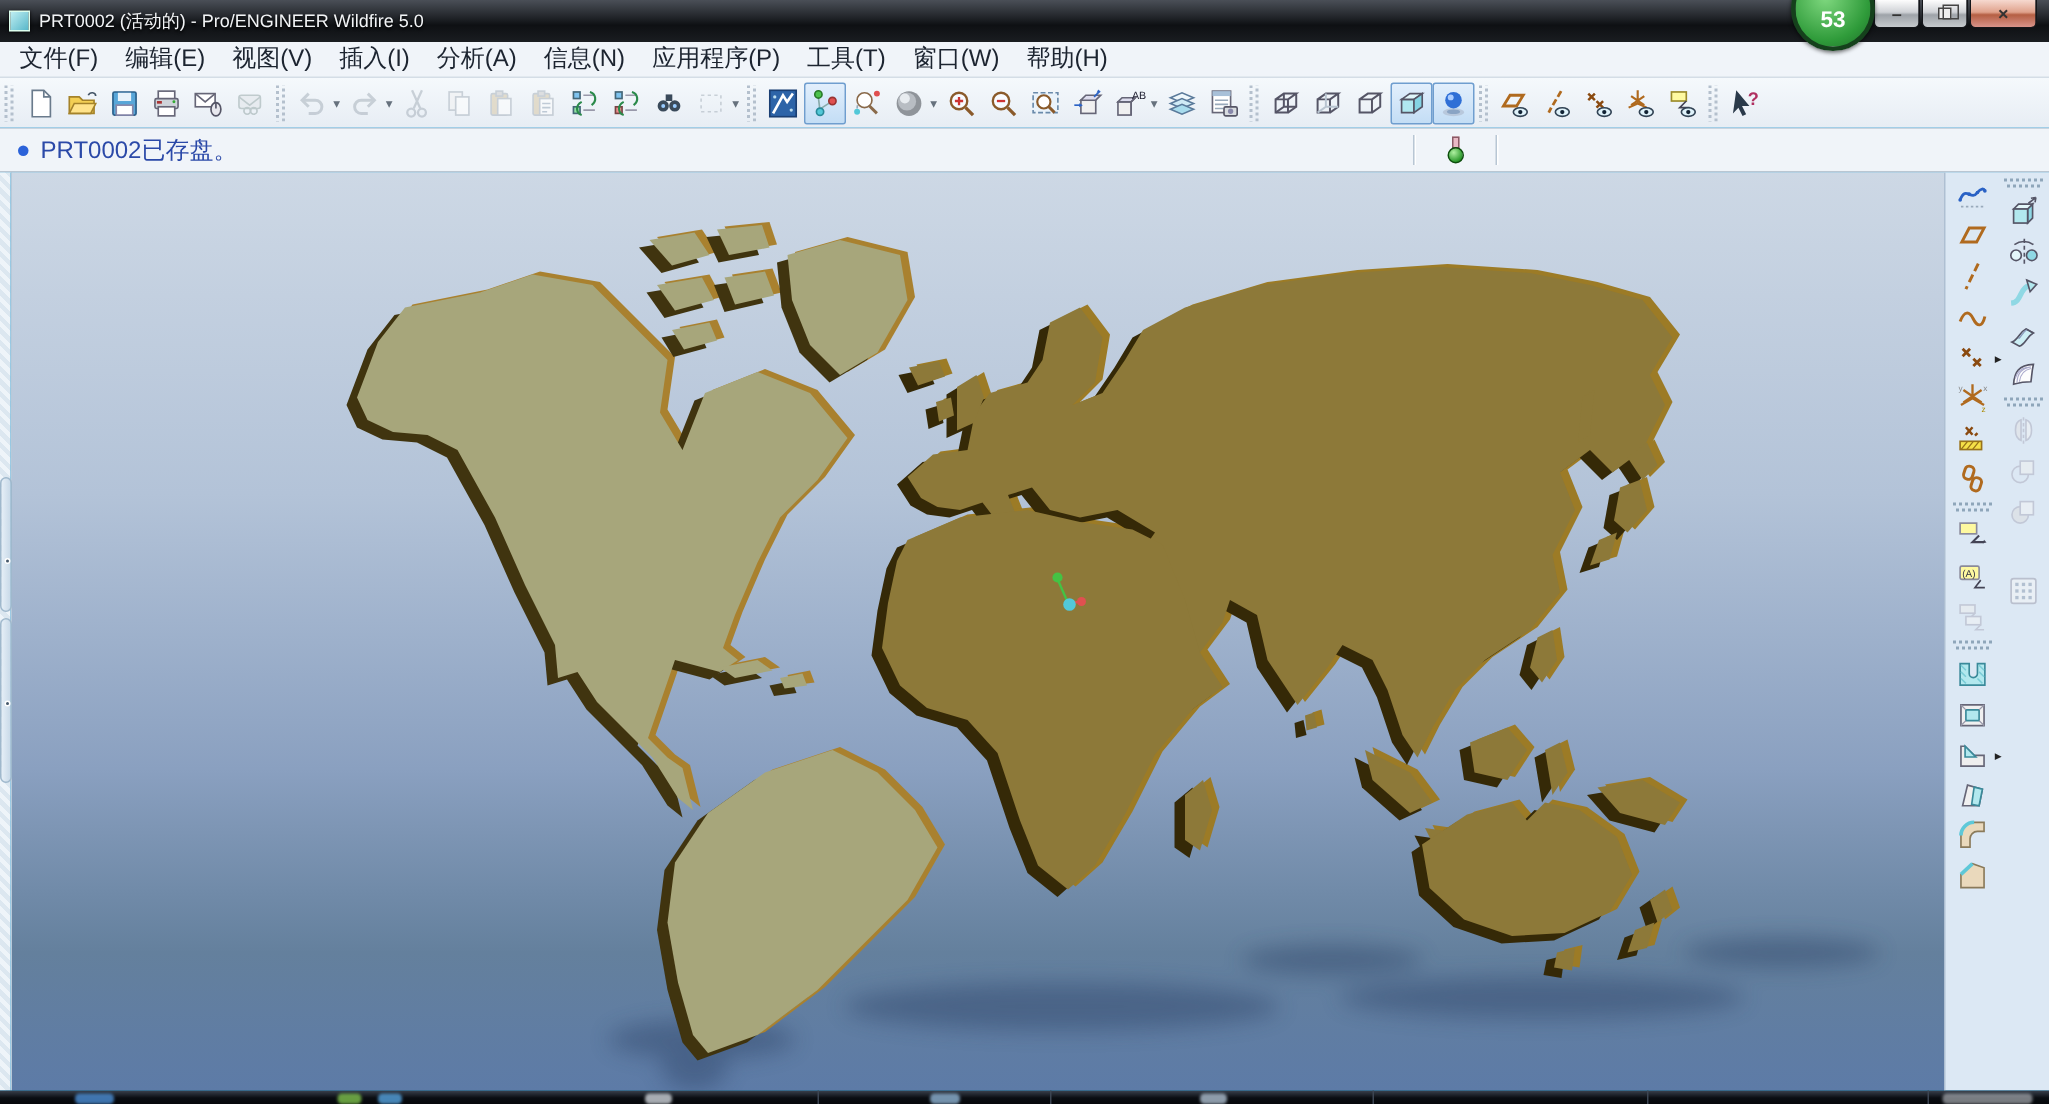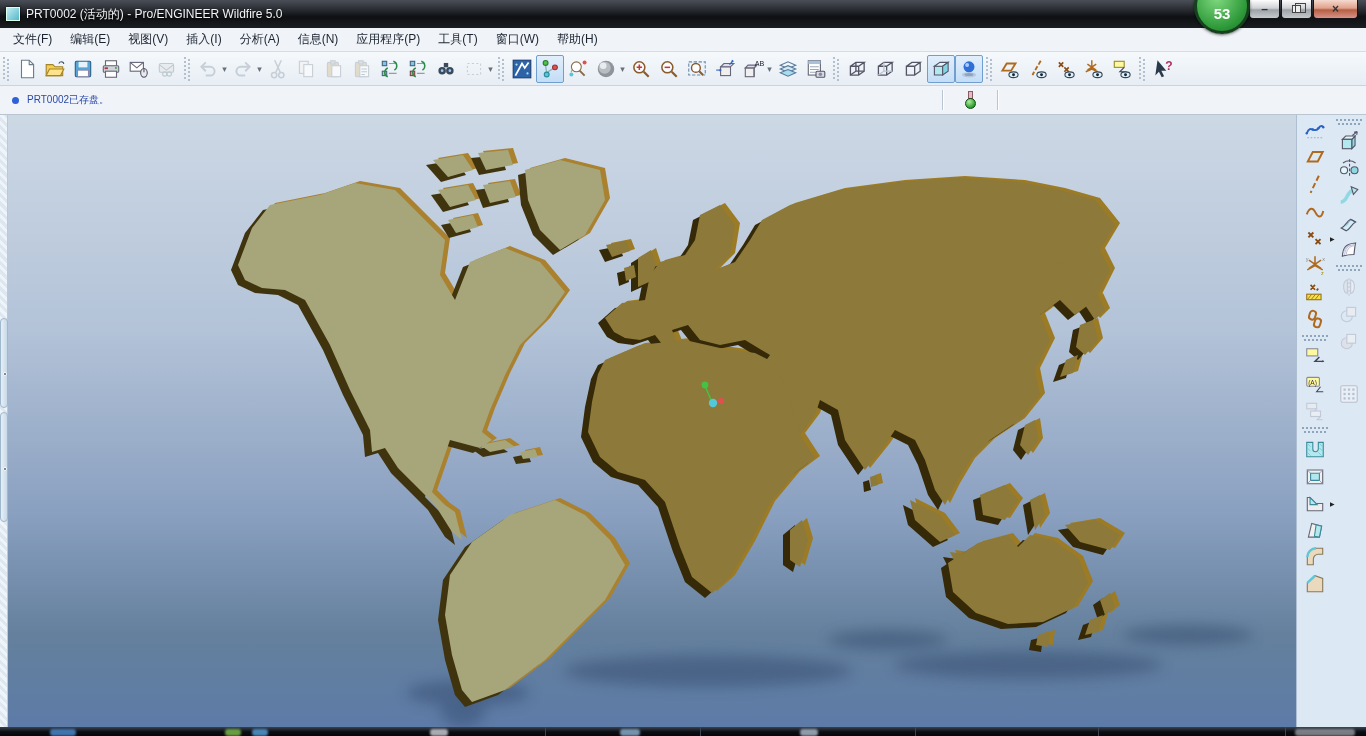--- a/index.html
+++ b/index.html
@@ -23,21 +23,21 @@
     background:linear-gradient(180deg,#fdfdfd,#cfd2d6 45%,#9ea3a9 55%,#c6cacd);
     border-radius:0 0 4px 4px;margin-left:1px;display:flex;align-items:center;justify-content:center;
     color:#333;font-size:12px;font-weight:bold;line-height:1;}
   .wbtn.close{background:linear-gradient(180deg,#f6d9cf,#e0a28c 45%,#b55f43 55%,#d8938a);width:45px;}
   .restore-glyph{width:9px;height:8px;border:1px solid #444;background:#eee;position:relative;}
   .restore-glyph:before{content:"";position:absolute;left:2px;top:-3px;width:9px;height:8px;border:1px solid #444;background:transparent;}
 
   
   #menubar{position:absolute;left:0;top:28px;width:100%;height:24px;background:#f0f4f9;
     border-bottom:1px solid #d4dde6;display:flex;align-items:center;padding-left:4px;}
-  .menu-item{padding:3px 9px;font-size:12px;color:#1c2430;cursor:default;}
+  .menu-item{padding:3px 9px;font-size:16px;color:#1c2430;cursor:default;}
 
   
   #toolbar{position:absolute;left:0;top:52px;width:100%;height:34px;
     background:linear-gradient(180deg,#f5f9fc,#e7edf4);border-bottom:1px solid #c9d4df;
     display:flex;align-items:center;}
   .tgroup{display:flex;align-items:center;height:100%;}
   .grip{width:7px;height:24px;margin:0 3px;
     background-image:repeating-linear-gradient(180deg,#b4c0cd 0 2px,transparent 2px 4px),
                      repeating-linear-gradient(180deg,#b4c0cd 0 2px,transparent 2px 4px);
     background-size:2px 100%,2px 100%;background-position:0 0,4px 2px;background-repeat:repeat-y;}
@@ -45,21 +45,21 @@
     border:1px solid transparent;border-radius:2px;position:relative;}
   .tbtn.active{background:linear-gradient(180deg,#e2effc,#c3ddf5);border-color:#6f9ecf;}
   .tbtn.disabled{opacity:.55;}
   .ic{width:22px;height:22px;display:block;}
   .dd{font-size:9px;color:#66717d;width:9px;text-align:center;margin-left:-2px;}
 
   
   #msgbar{position:absolute;left:0;top:86px;width:100%;height:29px;background:#f0f4f9;
     border-bottom:1px solid #b9c6d2;display:flex;align-items:center;}
   #msg-bullet{width:7px;height:7px;border-radius:50%;background:#2b62d9;margin:0 8px 0 12px;}
-  #msg-text{font-size:10px;color:#2b49a8;}
+  #msg-text{font-size:16px;color:#2b49a8;}
   .vsep{width:2px;height:20px;border-left:1px solid #b8c6d4;border-right:1px solid #fff;margin:0 6px;}
   #status-zone{position:absolute;left:936px;top:0;height:100%;display:flex;align-items:center;}
   #regen-light{width:13px;height:18px;position:relative;margin:0 14px;}
   #regen-light .bulb{position:absolute;left:1px;bottom:0;width:11px;height:11px;border-radius:50%;
     background:radial-gradient(circle at 35% 30%,#aef0a0,#2e9b2e 70%,#176317);border:1px solid #0d4d0d;}
   #regen-light .neck{position:absolute;left:4px;top:0;width:5px;height:8px;background:#e9b9c5;border:1px solid #8a5a66;}
   #filter-combo{position:absolute;left:1072px;top:4px;width:288px;height:21px;background:#fff;
     border:1px solid #7a94ac;display:flex;align-items:center;font-size:12px;color:#111;}
   #filter-combo .val{flex:1;padding-left:6px;}
   #filter-combo .arrow{width:17px;height:100%;background:linear-gradient(180deg,#f4f8fb,#dbe4ee);

